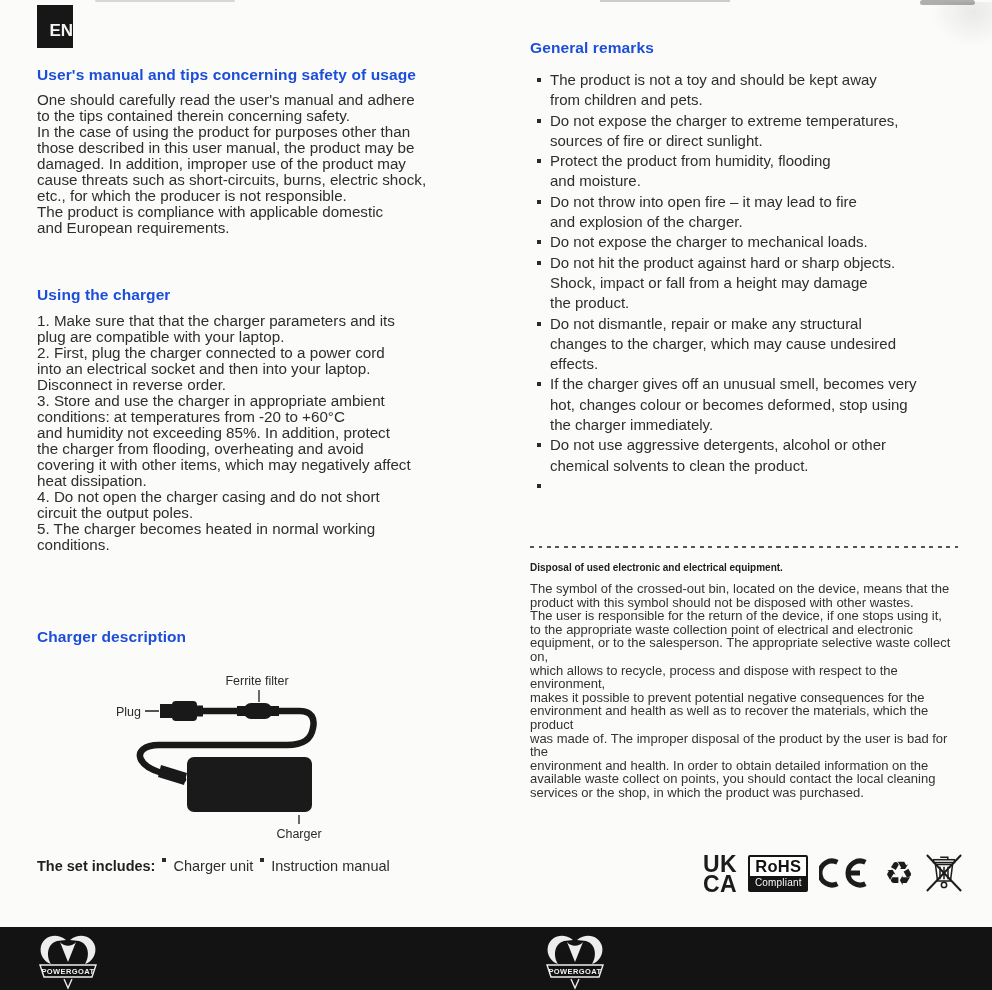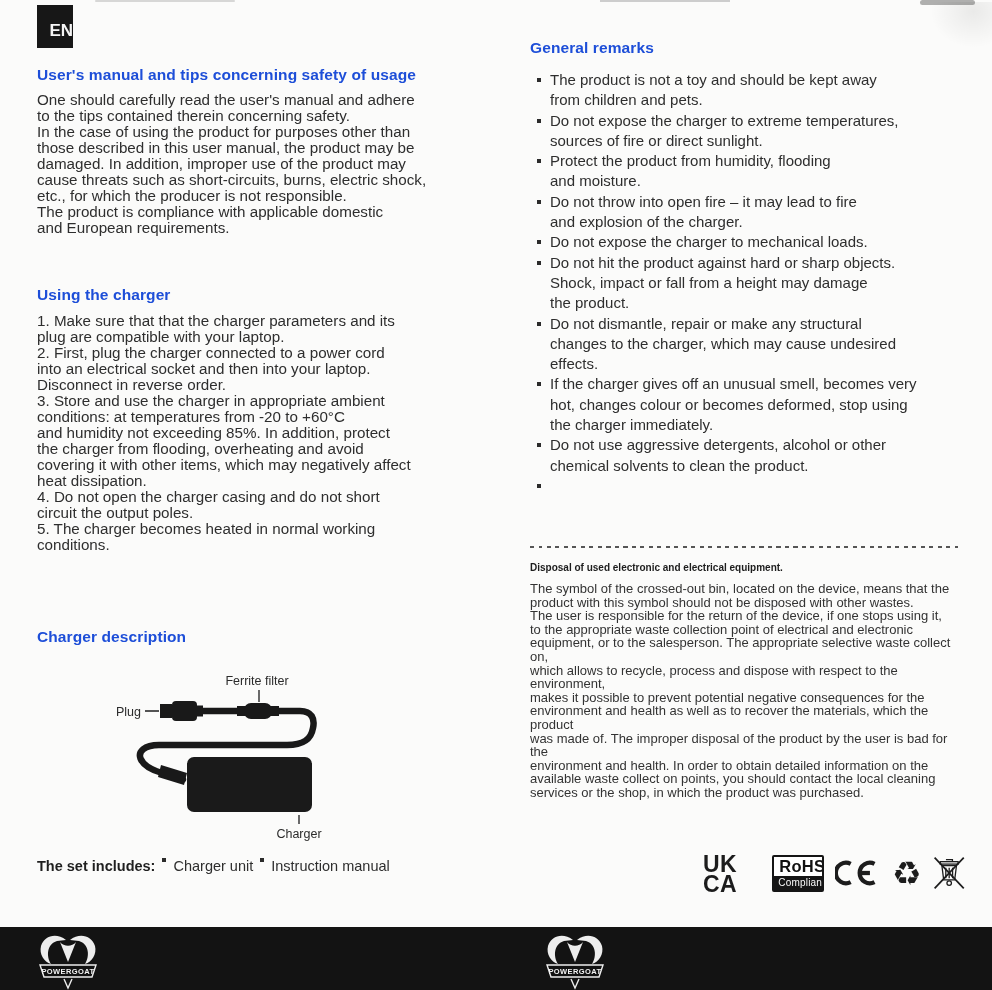--- a/index.html
+++ b/index.html
@@ -35,21 +35,21 @@
   }
   .small-h{font-weight:bold;font-size:10px;color:#1d1d1d;}
   .small-txt{font-size:13px;line-height:13.6px;color:#333;}
   
   .set-row{top:858px;font-size:14.5px;color:#2e2e2e;display:flex;align-items:flex-start;gap:7px;}
   .set-row .lbl{font-weight:bold;color:#1f1f1f;}
   .set-row .sq{width:4px;height:4px;background:#2b2b2b;display:inline-block;}
   
   .marks-row{left:703px;top:850px;width:262px;height:46px;display:flex;align-items:center;gap:11px;}
   .ukca{font-weight:bold;font-size:23px;line-height:18.5px;color:#1c1c1c;letter-spacing:.5px;transform:scaleY(1.04);}
-  .rohs{border:2.5px solid #151515;border-radius:2px;overflow:hidden;text-align:center;background:#fff;margin-left:24px;}
+  .rohs{border:2.5px solid #151515;border-radius:2px;overflow:hidden;text-align:center;background:#fff;}
   .rohs .top{font-weight:bold;font-size:16.5px;padding:0 5px;letter-spacing:.3px;color:#111;}
   .rohs .bot{background:#151515;color:#fafafa;font-size:10px;padding:1px 4px 2px;letter-spacing:.2px;}
   .recycle{font-size:33px;color:#1c1c1c;line-height:1;font-family:"DejaVu Sans",sans-serif;}
   
   .footer-bar{left:0;top:920px;width:992px;height:70px;background:#131313;margin-top:7px;}
   
   .art{position:absolute;pointer-events:none;}
   
   .diagram-label{font-size:12.5px;fill:#2b2b2b;font-family:"Liberation Sans",sans-serif;}
 </style>

